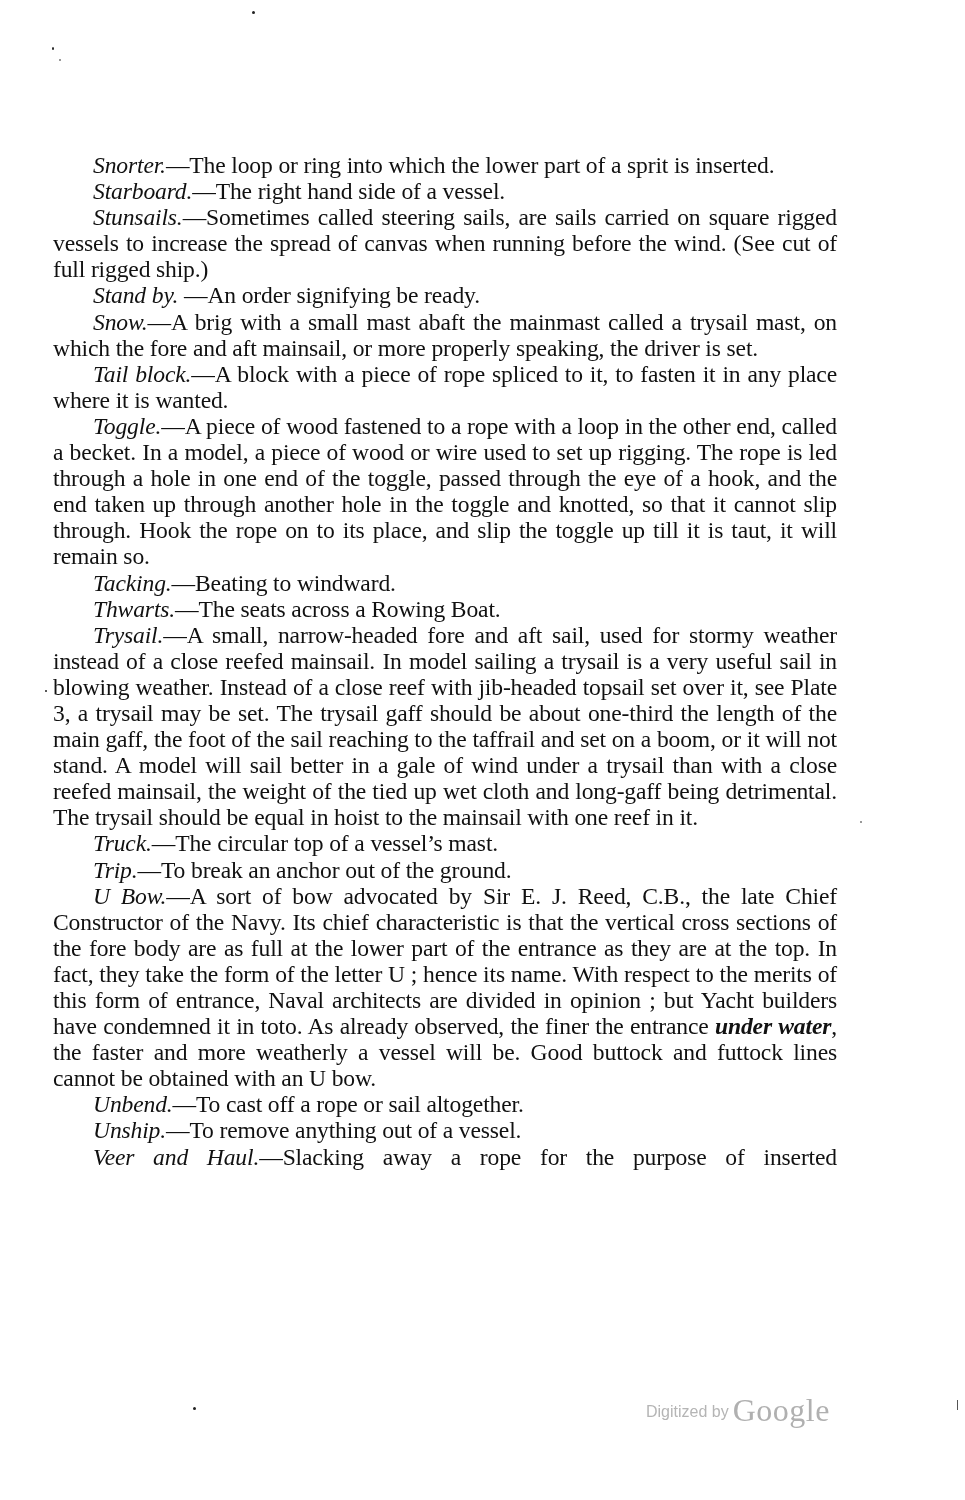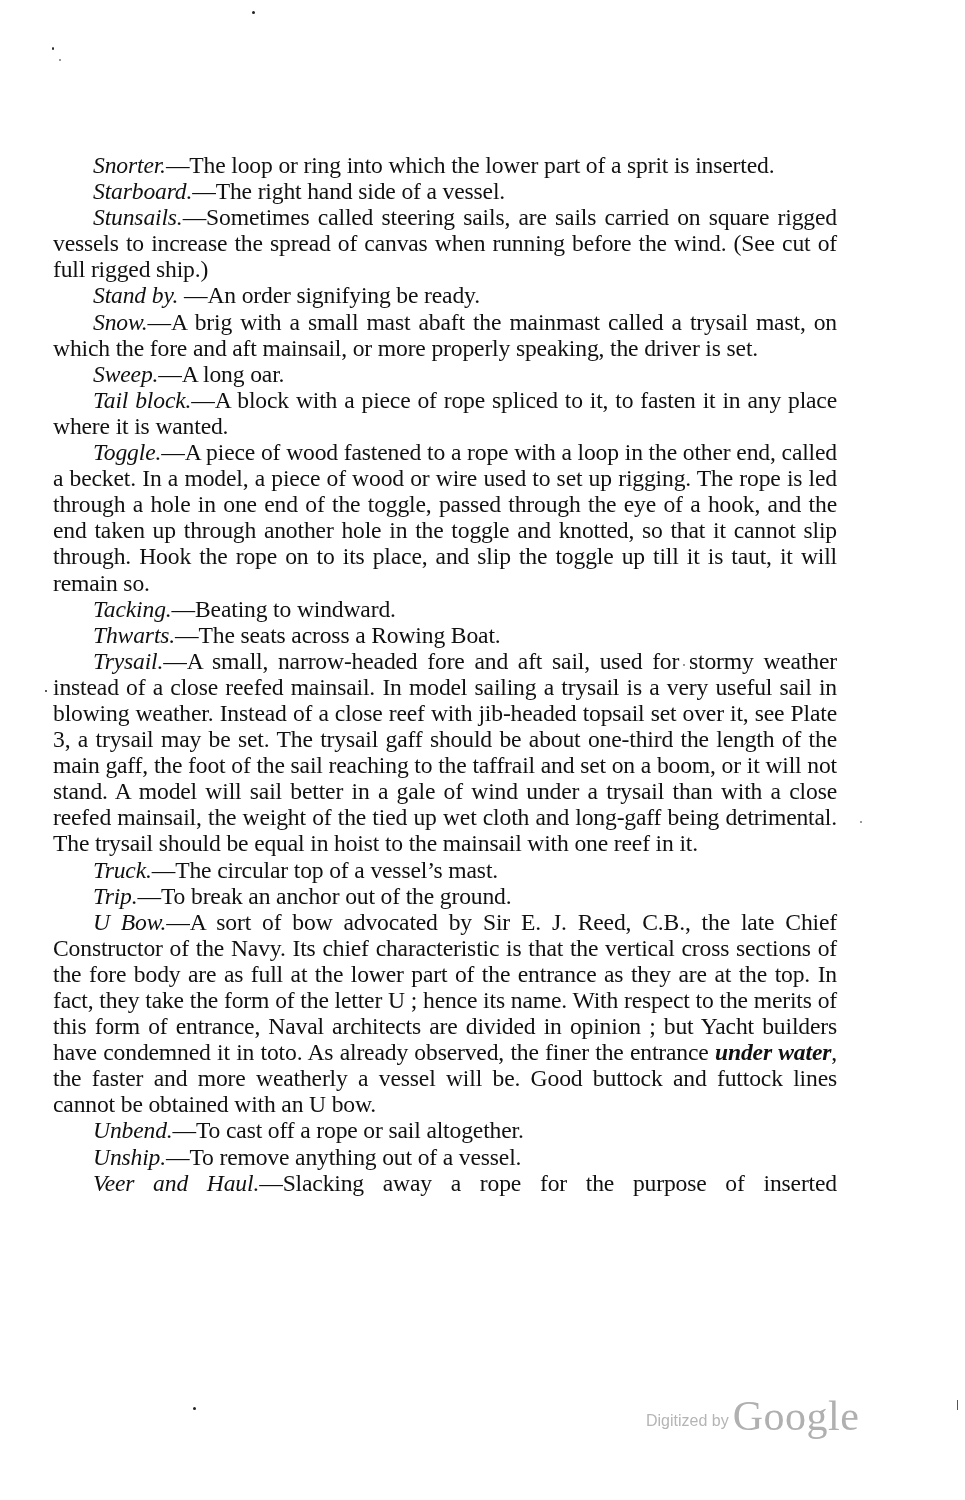--- a/index.html
+++ b/index.html
@@ -57,21 +57,21 @@
       color: #b5b5b5;
       white-space: nowrap;
     }
     .footer .small {
       font-family: "Liberation Sans", "DejaVu Sans", sans-serif;
       font-size: 16px;
       vertical-align: 4px;
     }
     .footer .brand {
       font-family: "Liberation Serif", "DejaVu Serif", serif;
-      font-size: 42px;
+      font-size: 32px;
       letter-spacing: 0.5px;
       color: #b0b0b0;
     }
     .page-mark {
       position: absolute;
       left: 957px;
       top: 1400px;
       width: 1px;
       height: 10px;
       background: #555;
@@ -95,21 +95,20 @@
     <p class="entry"><span class="term">Snorter.</span><span>—</span><span>The loop or ring into which the lower part of a sprit is inserted.</span></p>
 
     <p class="entry"><span class="term">Starboard.</span><span>—</span><span>The right hand side of a vessel.</span></p>
 
     <p class="entry"><span class="term">Stunsails.</span><span>—</span><span>Sometimes called steering sails, are sails carried on square rigged vessels to increase the spread of canvas when running before the wind.  (See cut of full rigged ship.)</span></p>
 
     <p class="entry"><span class="term">Stand by.</span><span> —</span><span>An order signifying be ready.</span></p>
 
     <p class="entry"><span class="term">Snow.</span><span>—</span><span>A brig with a small mast abaft the mainmast called a trysail mast, on which the fore and aft mainsail, or more properly speaking, the driver is set.</span></p>
 
-    <p class="entry"><span class="term">Sweep.</span><span>—</span><span>A long oar.</span></p>
 
     <p class="entry"><span class="term">Tail block.</span><span>—</span><span>A block with a piece of rope spliced to it, to fasten it in any place where it is wanted.</span></p>
 
     <p class="entry"><span class="term">Toggle.</span><span>—</span><span>A piece of wood fastened to a rope with a loop in the other end, called a becket.  In a model, a piece of wood or wire used to set up rigging.  The rope is led through a hole in one end of the toggle, passed through the eye of a hook, and the end taken up through another hole in the toggle and knotted, so that it cannot slip through. Hook the rope on to its place, and slip the toggle up till it is taut, it will remain so.</span></p>
 
 
     <p class="entry"><span class="term">Tacking.</span><span>—</span><span>Beating to windward.</span></p>
 
     <p class="entry"><span class="term">Thwarts.</span><span>—</span><span>The seats across a Rowing Boat.</span></p>
 

